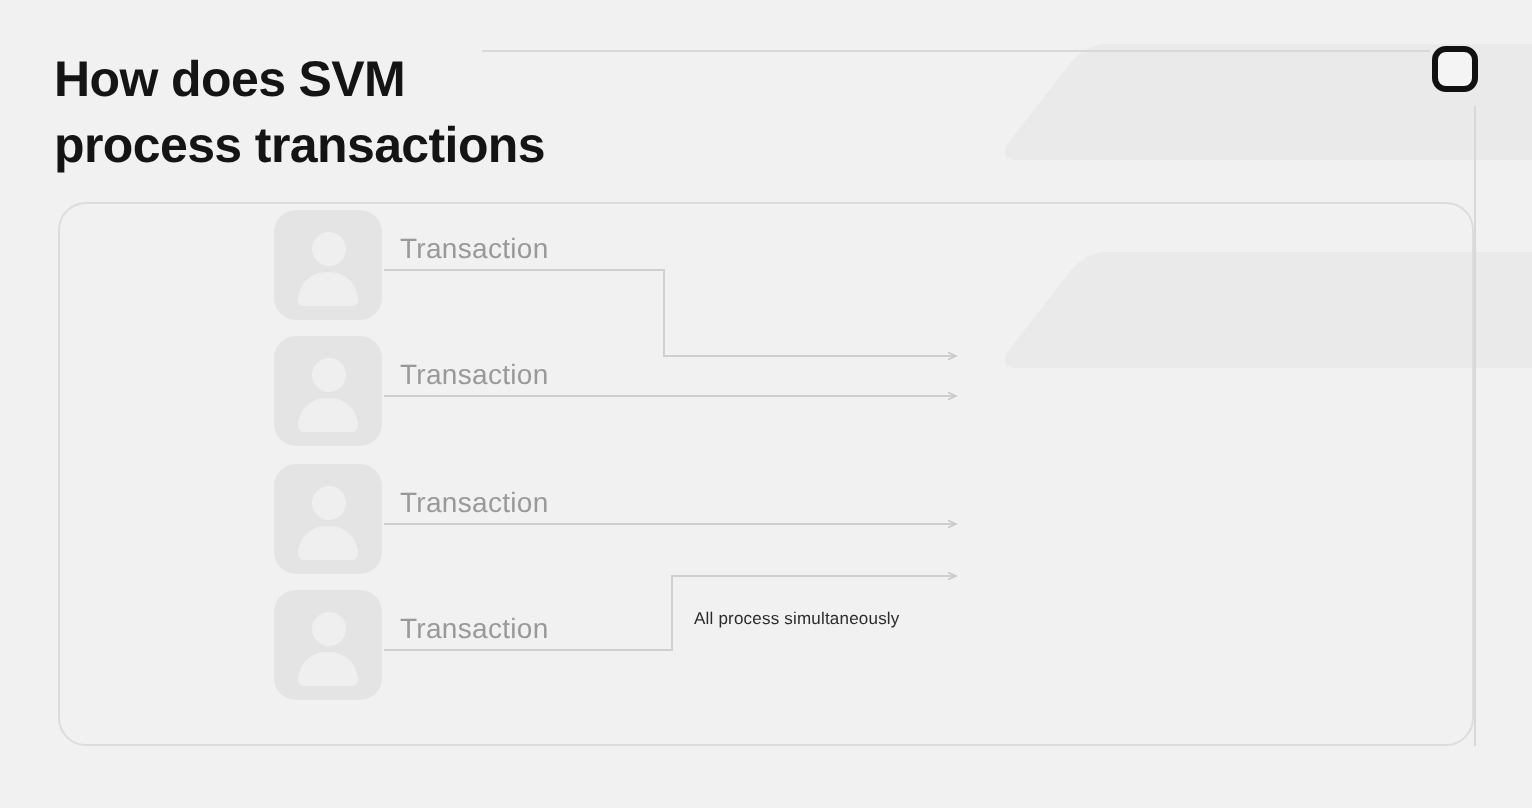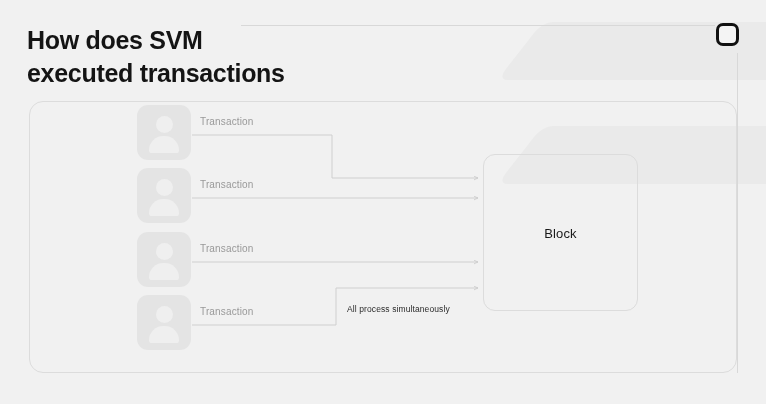--- a/index.html
+++ b/index.html
@@ -130,21 +130,21 @@
     width: 30px;
     height: 17px;
     margin-left: -15px;
     border-radius: 15px 15px 3px 3px;
     background: #efefef;
   }
   .tx-label {
     position: absolute;
     left: 63px;
     top: 11px;
-    font-size: 10px;
+    font-size: 14px;
     color: #999999;
     letter-spacing: 0.15px;
     white-space: nowrap;
   }
   
   .wires {
     position: absolute;
     left: 0;
     top: 0;
     width: 766px;
@@ -189,21 +189,21 @@
 <body>
 
 <div id="slide">
 
   <div class="bg-layer">
     <div class="slant slant-a"></div>
     <div class="slant slant-b"></div>
   </div>
 
   <div class="title">How does SVM
-executed transactions</div>
+process transactions</div>
   <div class="rule-h"></div>
   <div class="rule-v"></div>
   <div class="logo"></div>
 
   <div class="panel"></div>
 
   <svg class="wires" viewBox="0 0 766 404">
     <defs>
       <marker id="ah" markerWidth="5" markerHeight="5" refX="4.2" refY="2.5" orient="auto">
         <path d="M0,0.6 L4.2,2.5 L0,4.4" fill="none" stroke="#c9c9c9" stroke-width="0.8"></path>
@@ -244,19 +244,16 @@
   </div>
 
   <div class="tx-row" style="top:295px">
     <div class="avatar">
       <div class="head"></div>
       <div class="body"></div>
     </div>
     <div class="tx-label">Transaction</div>
   </div>
 
-  <div class="block-box">
-    <div class="block-label">Block</div>
-  </div>
 
   <div class="simul-label">All process simultaneously</div>
 
 </div>
 
 </body></html>

